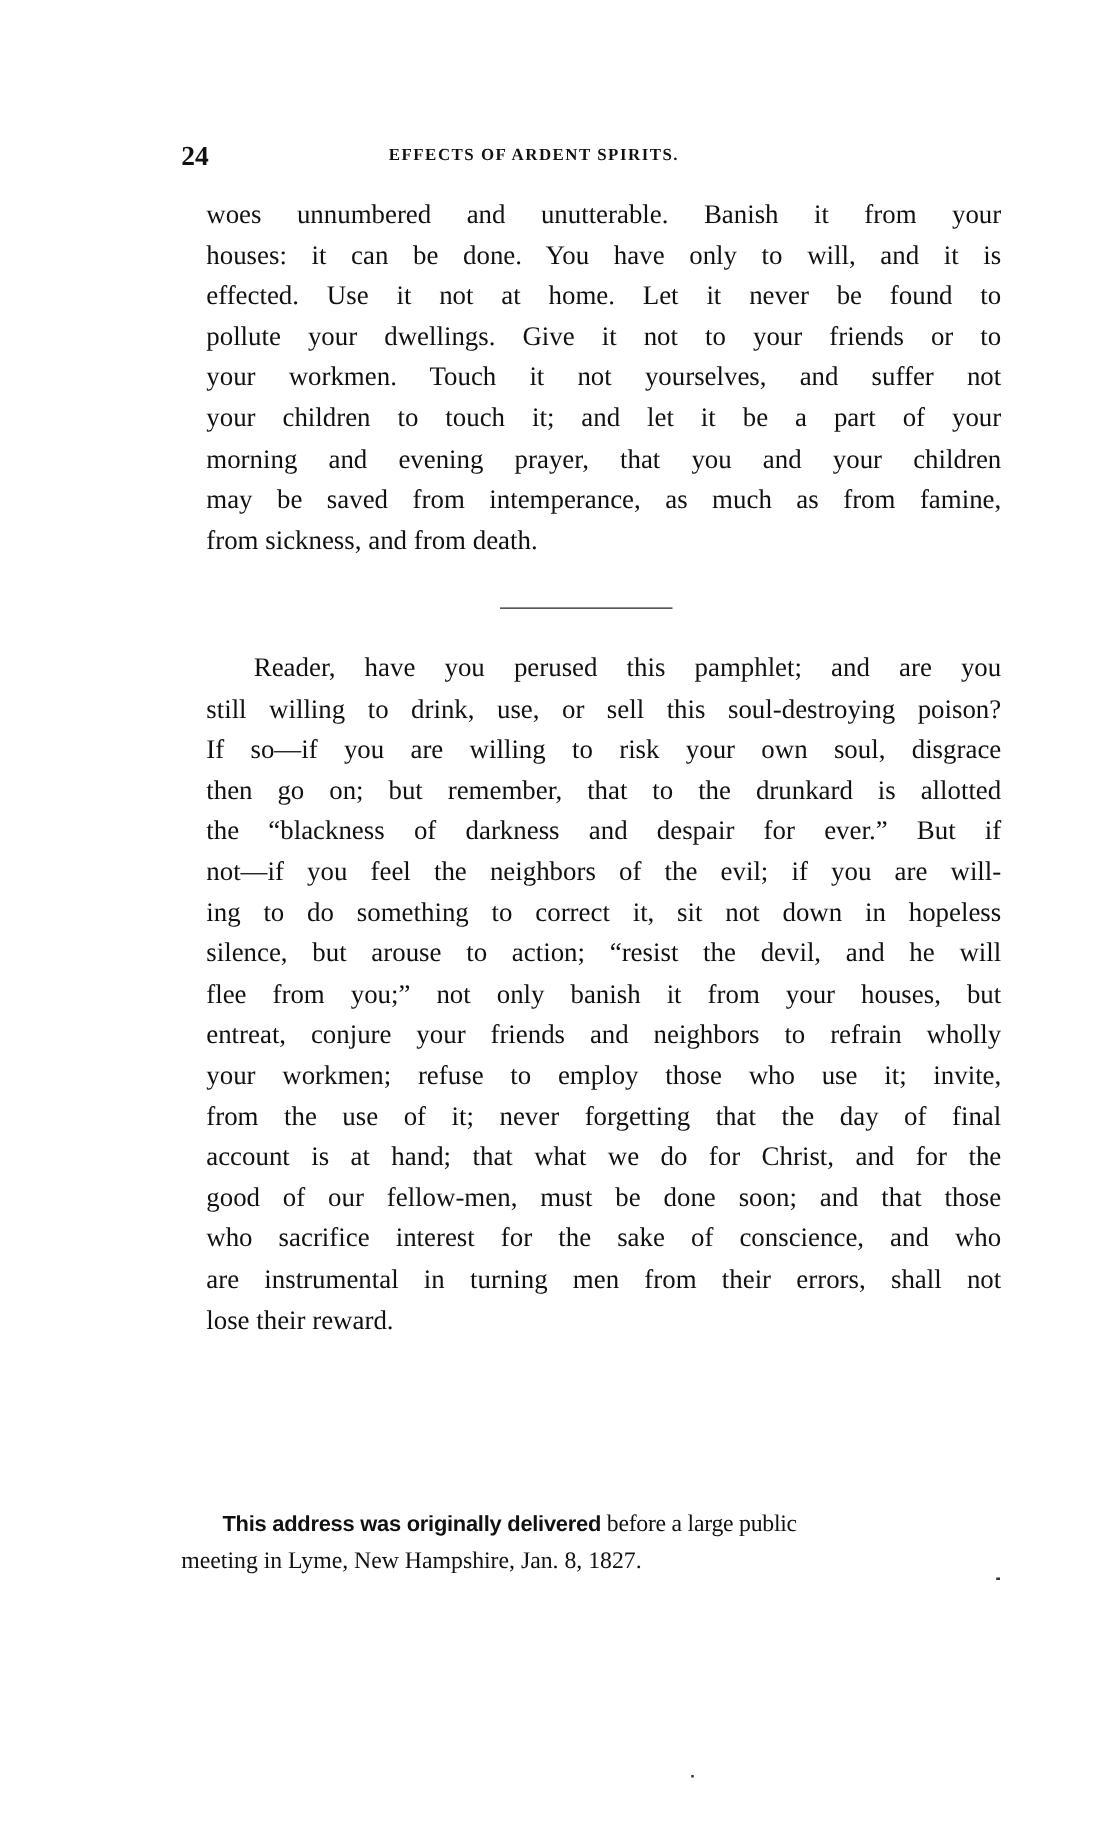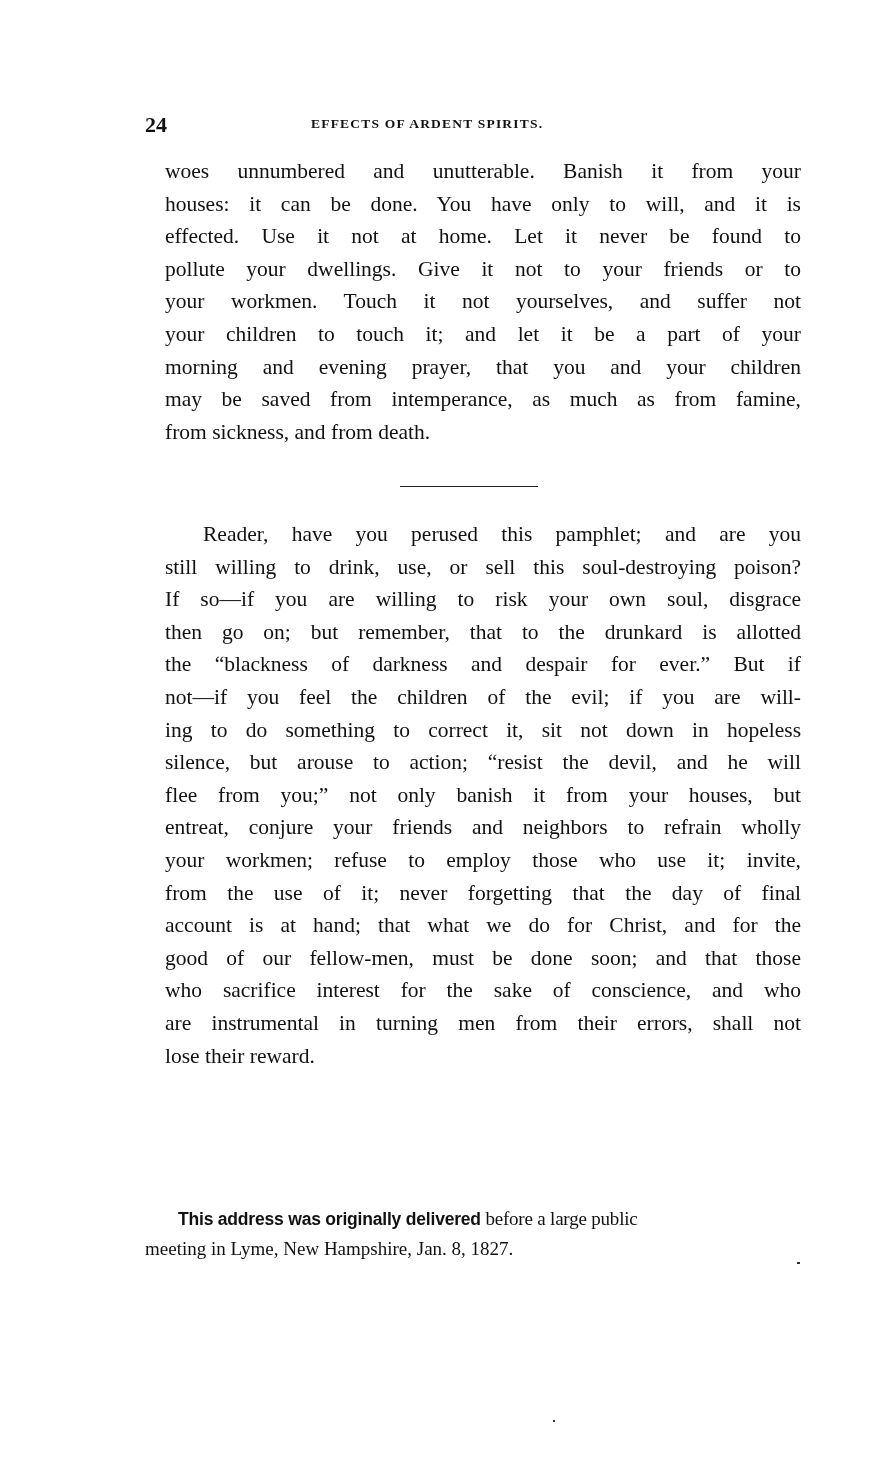--- a/index.html
+++ b/index.html
@@ -133,21 +133,21 @@
   </div>
 
   <div class="divider"></div>
 
   <div class="text-block" id="para2">
     <span class="line indent">Reader, have you perused this pamphlet; and are you</span>
     <span class="line">still willing to drink, use, or sell this soul-destroying poison?</span>
     <span class="line">If so—if you are willing to risk your own soul, disgrace</span>
     <span class="line">then go on; but remember, that to the drunkard is allotted</span>
     <span class="line">the “blackness of darkness and despair for ever.”  But if</span>
-    <span class="line">not—if you feel the children of the evil; if you are will-</span>
+    <span class="line">not—if you feel the neighbors of the evil; if you are will-</span>
     <span class="line">ing to do something to correct it, sit not down in hopeless</span>
     <span class="line">silence, but arouse to action; “resist the devil, and he will</span>
     <span class="line">flee from you;” not only banish it from your houses, but</span>
     <span class="line">entreat, conjure your friends and neighbors to refrain wholly</span>
     <span class="line">your workmen; refuse to employ those who use it; invite,</span>
     <span class="line">from the use of it; never forgetting that the day of final</span>
     <span class="line">account is at hand; that what we do for Christ, and for the</span>
     <span class="line">good of our fellow-men, must be done soon; and that those</span>
     <span class="line">who sacrifice interest for the sake of conscience, and who</span>
     <span class="line">are instrumental in turning men from their errors, shall not</span>

